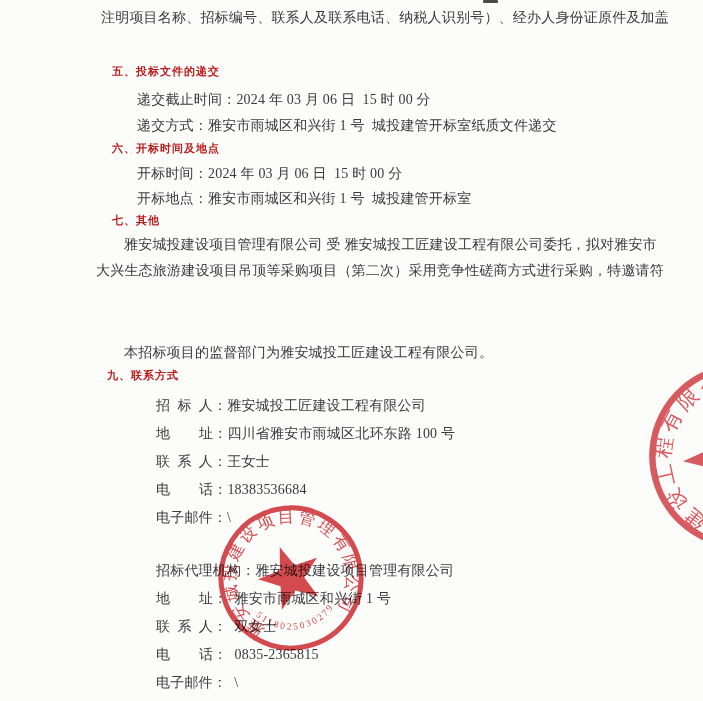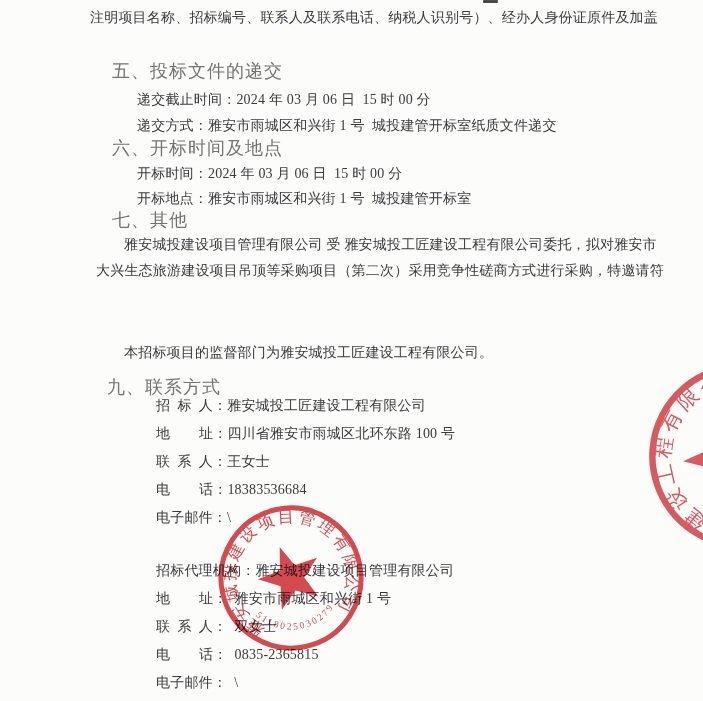--- a/index.html
+++ b/index.html
@@ -15,61 +15,61 @@
   .bl{                       
     position:absolute;
     font-size:14px;
     line-height:16px;
     letter-spacing:.2px;
     white-space:pre;
   }
   .hl{                       
     position:absolute;
     font-family:"Liberation Sans","DejaVu Sans",sans-serif;
-    font-weight:normal;
-    font-size:18px;
+    font-weight:bold;
+    font-size:11px;
     line-height:19px;
     letter-spacing:1px;
-    color:#737373;
+    color:#b91c1c;
     white-space:pre;
   }
   .contact-block{
     position:absolute;
     left:124px;
     font-size:14px;
     letter-spacing:.2px;
   }
   .contact-block .row{height:28px;line-height:28px;white-space:pre;margin-left:32px;}
   .contact-block .row span{white-space:pre;}
   .seal{position:absolute;mix-blend-mode:multiply;pointer-events:none;}
   .seal text{font-family:"Liberation Serif","DejaVu Serif",serif;}
   .artifact{position:absolute;background:#4a4a4a;border-radius:1px;}
 </style>
 </head>
 <body>
 
 <div class="page">
 
-  <div class="bl" style="left:90px;top:10px;">注明项目名称、招标编号、联系人及联系电话、纳税人识别号）、经办人身份证原件及加盖</div>
+  <div class="bl" style="left:101px;top:10px;">注明项目名称、招标编号、联系人及联系电话、纳税人识别号）、经办人身份证原件及加盖</div>
 
   <div class="hl" style="left:112px;top:62px;">五、投标文件的递交</div>
   <div class="bl" style="left:137px;top:92px;">递交截止时间：2024 年 03 月 06 日  15 时 00 分</div>
   <div class="bl" style="left:137px;top:118px;">递交方式：雅安市雨城区和兴街 1 号  城投建管开标室纸质文件递交</div>
 
   <div class="hl" style="left:112px;top:139px;">六、开标时间及地点</div>
   <div class="bl" style="left:137px;top:166px;">开标时间：2024 年 03 月 06 日  15 时 00 分</div>
   <div class="bl" style="left:137px;top:191px;">开标地点：雅安市雨城区和兴街 1 号  城投建管开标室</div>
 
   <div class="hl" style="left:112px;top:211px;">七、其他</div>
   <div class="bl" style="left:124px;top:237px;">雅安城投建设项目管理有限公司 受 雅安城投工匠建设工程有限公司委托，拟对雅安市</div>
   <div class="bl" style="left:96px;top:263px;">大兴生态旅游建设项目吊顶等采购项目（第二次）采用竞争性磋商方式进行采购，特邀请符</div>
 
   <div class="bl" style="left:124px;top:345px;">本招标项目的监督部门为雅安城投工匠建设工程有限公司。</div>
 
-  <div class="hl" style="left:107px;top:378px;">九、联系方式</div>
+  <div class="hl" style="left:107px;top:366px;">九、联系方式</div>
 
   <div class="contact-block" style="top:392px;">
     <div class="row"><span>招 标 人：</span><span>雅安城投工匠建设工程有限公司</span></div>
     <div class="row"><span>地    址：</span><span>四川省雅安市雨城区北环东路 100 号</span></div>
     <div class="row"><span>联 系 人：</span><span>王女士</span></div>
     <div class="row"><span>电    话：</span><span>18383536684</span></div>
     <div class="row"><span>电子邮件：</span><span>\</span></div>
   </div>
 
   <div class="contact-block" style="top:557px;">

